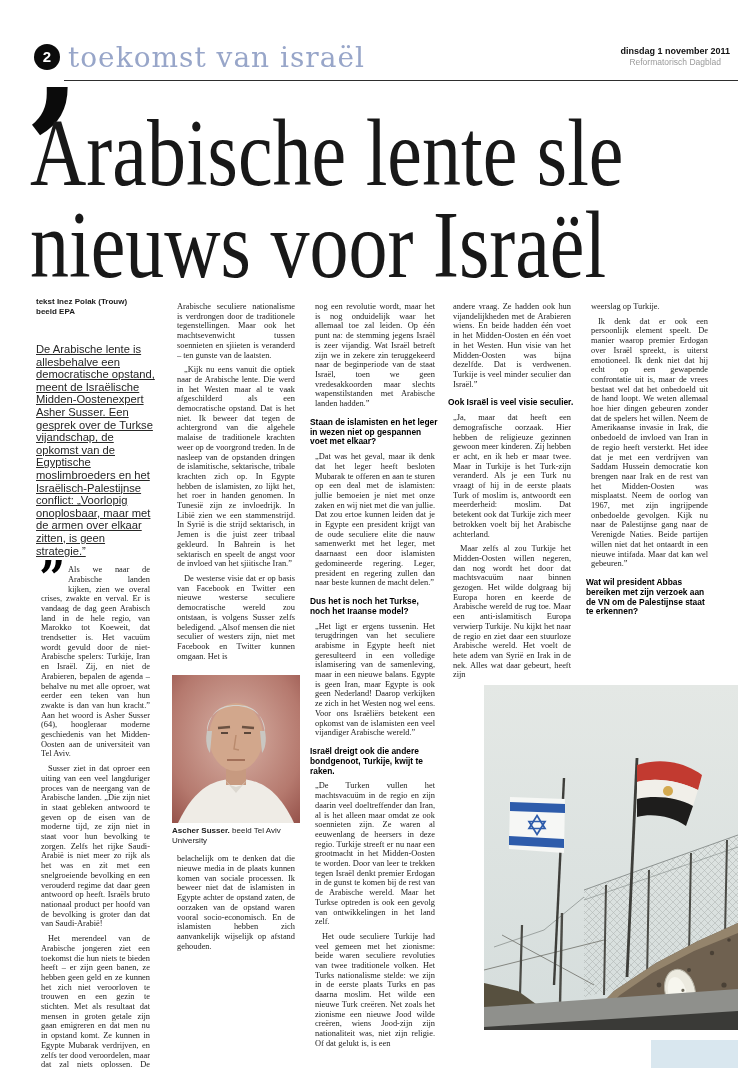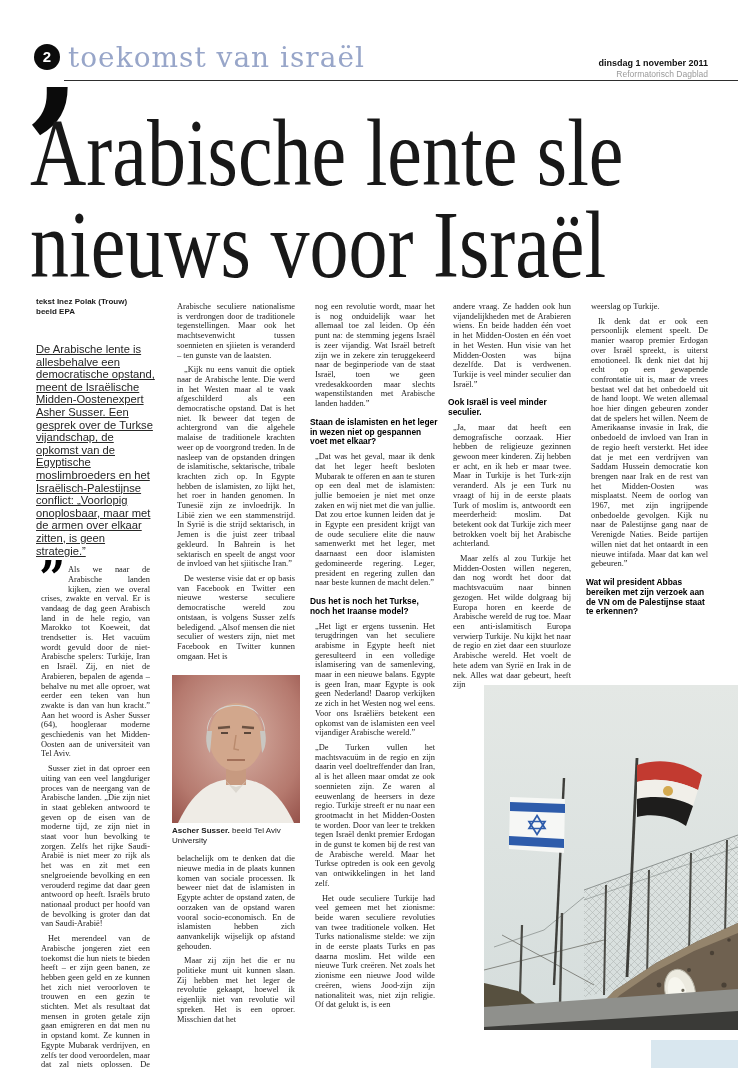--- a/index.html
+++ b/index.html
@@ -6,21 +6,21 @@
   body{width:738px;height:1068px;overflow:hidden;background:#ffffff;position:relative;
        font-family:"Liberation Sans",sans-serif;}
   .abs{position:absolute;}
 
   
   .page-circle{left:34px;top:44px;width:26px;height:26px;border-radius:50%;background:#0b0b0b;
     color:#fff;font:bold 15px/26px "Liberation Sans",sans-serif;text-align:center;}
   .big-comma{left:30px;top:-18px;font:bold 150px/1 "DejaVu Serif",serif;color:#0b0b0b;}
   .section-title{left:68px;top:44px;font:400 28px/1 "DejaVu Serif",serif;color:#98a6c9;letter-spacing:1px;}
   .mast-rule{left:64px;top:80px;width:674px;height:1px;background:#2e2e2e;}
-  .mast-right{right:30px;top:46px;text-align:right;margin-top:12px;}
+  .mast-right{right:8px;top:46px;text-align:center;}
   .mast-date{font:bold 9px/11px "Liberation Sans",sans-serif;color:#111;}
   .mast-paper{font:8.5px/11px "Liberation Sans",sans-serif;color:#9a9a9a;}
 
   
   .hl{font:400 78px/1 "Liberation Serif",serif;color:#181818;white-space:nowrap;
       transform:scaleY(1.22);transform-origin:0 0;letter-spacing:0;}
   .hl1{left:30px;top:106px;}
   .hl2{left:30px;top:198px;}
 
   
@@ -101,36 +101,36 @@
     <line x1="46" y1="53" x2="58" y2="52" stroke="#6b5242" stroke-width="2.5"></line>
     <line x1="70" y1="52" x2="82" y2="53" stroke="#6b5242" stroke-width="2.5"></line>
     <line x1="49" y1="58" x2="56" y2="58" stroke="#3c2f26" stroke-width="1.6"></line>
     <line x1="72" y1="58" x2="79" y2="58" stroke="#3c2f26" stroke-width="1.6"></line>
     <path d="M64,60 L62,74 L67,75" fill="none" stroke="#b98a6d" stroke-width="1.4"></path>
     <line x1="55" y1="85" x2="73" y2="85" stroke="#9c6a54" stroke-width="1.8"></line>
   </svg>
   <div class="caption"><b>Ascher Susser.</b><span> beeld Tel Aviv University</span></div>
 
   <p class="bp first">belachelijk om te denken dat die nieuwe media in de plaats kunnen komen van sociale processen. Ik beweer niet dat de islamisten in Egypte achter de opstand zaten, de oorzaken van de opstand waren vooral socio-economisch. En de islamisten hebben zich aanvankelijk wijselijk op afstand gehouden.</p>
-  <p class="bp indent">Maar zij zijn het die er nu politieke munt uit kunnen slaan. Zij hebben met het leger de revolutie gekaapt, hoewel ik eigenlijk niet van revolutie wil spreken. Het is een oproer. Misschien dat het</p>
 </div>
 
 <div class="abs col col3">
   <p class="bp">nog een revolutie wordt, maar het is nog onduidelijk waar het allemaal toe zal leiden. Op één punt na: de stemming jegens Israël is zeer vijandig. Wat Israël betreft zijn we in zekere zin teruggekeerd naar de beginperiode van de staat Israël, toen we geen vredesakkoorden maar slechts wapenstilstanden met Arabische landen hadden.”</p>
   <p class="qhead">Staan de islamisten en het leger in wezen niet op gespannen voet met elkaar?</p>
   <p class="bp">„Dat was het geval, maar ik denk dat het leger heeft besloten Mubarak te offeren en aan te sturen op een deal met de islamisten: jullie bemoeien je niet met onze zaken en wij niet met die van jullie. Dat zou ertoe kunnen leiden dat je in Egypte een president krijgt van de oude seculiere elite die nauw samenwerkt met het leger, met daarnaast een door islamisten gedomineerde regering. Leger, president en regering zullen dan naar beste kunnen de macht delen.”</p>
   <p class="qhead">Dus het is noch het Turkse, noch het Iraanse model?</p>
   <p class="bp">„Het ligt er ergens tussenin. Het terugdringen van het seculiere arabisme in Egypte heeft niet geresulteerd in een volledige islamisering van de samenleving, maar in een nieuwe balans. Egypte is geen Iran, maar Egypte is ook geen Nederland! Daarop verkijken ze zich in het Westen nog wel eens. Voor ons Israëliërs betekent een opkomst van de islamisten een veel vijandiger Arabische wereld.”</p>
+  <p class="qhead">Israël dreigt ook die andere bondgenoot, Turkije, kwijt te raken.</p>
   <p class="bp">„De Turken vullen het machtsvacuüm in de regio en zijn daarin veel doeltreffender dan Iran, al is het alleen maar omdat ze ook soennieten zijn. Ze waren al eeuwenlang de heersers in deze regio. Turkije streeft er nu naar een grootmacht in het Midden-Oosten te worden. Door van leer te trekken tegen Israël denkt premier Erdogan in de gunst te komen bij de rest van de Arabische wereld. Maar het Turkse optreden is ook een gevolg van ontwikkelingen in het land zelf.</p>
   <p class="bp indent">Het oude seculiere Turkije had veel gemeen met het zionisme: beide waren seculiere revoluties van twee traditionele volken. Het Turks nationalisme stelde: we zijn in de eerste plaats Turks en pas daarna moslim. Het wilde een nieuwe Turk creëren. Net zoals het zionisme een nieuwe Jood wilde creëren, wiens Jood-zijn zijn nationaliteit was, niet zijn religie. Of dat gelukt is, is een</p>
 </div>
 
 <div class="abs col col4">
   <p class="bp">andere vraag. Ze hadden ook hun vijandelijkheden met de Arabieren wiens. En beide hadden één voet in het Midden-Oosten en één voet in het Westen. Hun visie van het Midden-Oosten was bijna dezelfde. Dat is verdwenen. Turkije is veel minder seculier dan Israël.”</p>
-  <p class="qhead">Ook Israël is veel minder seculier.</p>
+  <p class="qhead">Ook Israël is veel visie seculier.</p>
   <p class="bp">„Ja, maar dat heeft een demografische oorzaak. Hier hebben de religieuze gezinnen gewoon meer kinderen. Zij hebben er acht, en ik heb er maar twee. Maar in Turkije is het Turk-zijn veranderd. Als je een Turk nu vraagt of hij in de eerste plaats Turk of moslim is, antwoordt een meerderheid: moslim. Dat betekent ook dat Turkije zich meer betrokken voelt bij het Arabische achterland.</p>
   <p class="bp indent">Maar zelfs al zou Turkije het Midden-Oosten willen negeren, dan nog wordt het door dat machtsvacuüm naar binnen gezogen. Het wilde dolgraag bij Europa horen en keerde de Arabische wereld de rug toe. Maar een anti-islamitisch Europa verwierp Turkije. Nu kijkt het naar de regio en ziet daar een stuurloze Arabische wereld. Het voelt de hete adem van Syrië en Irak in de nek. Alles wat daar gebeurt, heeft zijn</p>
 </div>
 
 <div class="abs col col5">
   <p class="bp">weerslag op Turkije.</p>
   <p class="bp indent">Ik denk dat er ook een persoonlijk element speelt. De manier waarop premier Erdogan over Israël spreekt, is uiterst emotioneel. Ik denk niet dat hij echt op een gewapende confrontatie uit is, maar de vrees bestaat wel dat het onbedoeld uit de hand loopt. We weten allemaal hoe hier dingen gebeuren zonder dat de spelers het willen. Neem de Amerikaanse invasie in Irak, die onbedoeld de invloed van Iran in de regio heeft versterkt. Het idee dat je met een verdrijven van Saddam Hussein democratie kon brengen naar Irak en de rest van het Midden-Oosten was misplaatst. Neem de oorlog van 1967, met zijn ingrijpende onbedoelde gevolgen. Kijk nu naar de Palestijnse gang naar de Verenigde Naties. Beide partijen willen niet dat het ontaardt in een nieuwe intifada. Maar dat kan wel gebeuren.”</p>
   <p class="qhead">Wat wil president Abbas bereiken met zijn verzoek aan de VN om de Palestijnse staat te erkennen?</p>
 </div>
 

